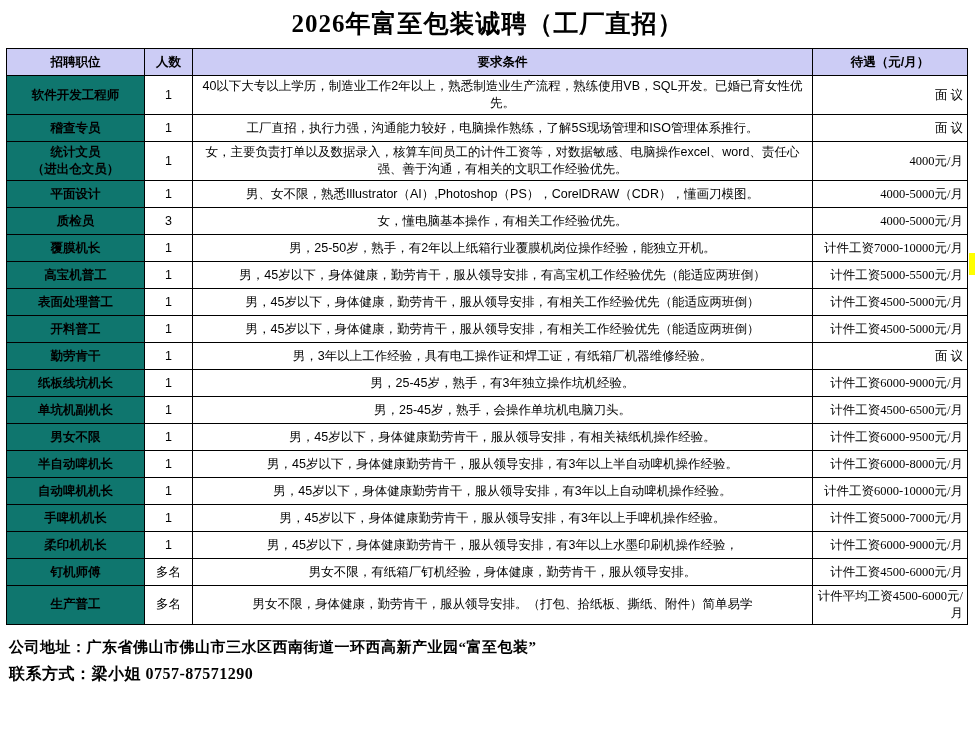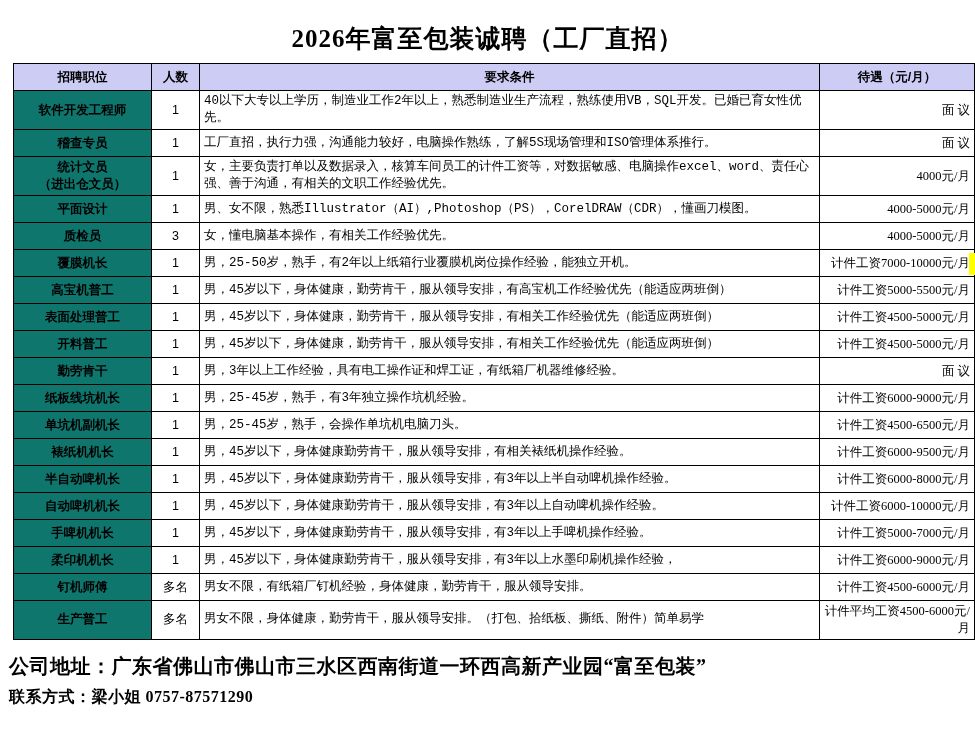--- a/index.html
+++ b/index.html
@@ -19,27 +19,27 @@
     height: 732px;
     position: relative;
     box-sizing: border-box;
     padding: 0;
   }
   .title {
     text-align: center;
     font-size: 25px;
     font-weight: bold;
     letter-spacing: 1px;
-    padding: 22px 0 8px 0;
+    padding: 7px 0 8px 0;
     font-family: "Liberation Serif", "DejaVu Serif", serif;
   }
   table.jobs {
     border-collapse: collapse;
     width: 961px;
-    margin: 0 13px;
+    margin: 0 6px;
     table-layout: fixed;
   }
   table.jobs td, table.jobs th {
     border: 1px solid #000000;
     padding: 2px 4px;
     font-size: 12.5px;
     vertical-align: middle;
     line-height: 1.35;
   }
   thead th {
@@ -59,38 +59,38 @@
     text-align: center;
     font-weight: bold;
     font-size: 14px;
     font-family: "Liberation Serif", "DejaVu Serif", serif;
   }
   td.num {
     text-align: center;
     font-size: 12px;
   }
   td.req {
-    text-align: left;
+    text-align: center;
     font-size: 12px;
-    font-family: Liberation Mono, monospace;
+    font-family: Liberation Sans, sans-serif;
   }
   td.pay {
     text-align: right;
     font-size: 12.5px;
     font-family: "Liberation Serif", "DejaVu Serif", serif;
   }
   tr.tall td { height: 34px; }
   tr.norm td { height: 22px; }
 
   .footer {
     margin: 6px 7px 0 7px;
     font-family: "Liberation Serif", "DejaVu Serif", serif;
   }
   .footer .line {
-    font-size: 20px;
+    font-size: 15px;
     font-weight: bold;
     padding: 3px 0 2px 2px;
     letter-spacing: 0.5px;
   }
   .footer .line2 {
     font-size: 16px;
     font-weight: bold;
     padding: 5px 0 2px 2px;
     letter-spacing: 0.5px;
   }
@@ -193,21 +193,21 @@
           <td class="req">男，25-45岁，熟手，有3年独立操作坑机经验。</td>
           <td class="pay">计件工资6000-9000元/月</td>
         </tr>
         <tr class="norm">
           <td class="pos">单坑机副机长</td>
           <td class="num">1</td>
           <td class="req">男，25-45岁，熟手，会操作单坑机电脑刀头。</td>
           <td class="pay">计件工资4500-6500元/月</td>
         </tr>
         <tr class="norm">
-          <td class="pos">裱纸机机长</td>
+          <td class="pos">男女不限</td>
           <td class="num">1</td>
           <td class="req">男，45岁以下，身体健康勤劳肯干，服从领导安排，有相关裱纸机操作经验。</td>
           <td class="pay">计件工资6000-9500元/月</td>
         </tr>
         <tr class="norm">
           <td class="pos">半自动啤机长</td>
           <td class="num">1</td>
           <td class="req">男，45岁以下，身体健康勤劳肯干，服从领导安排，有3年以上半自动啤机操作经验。</td>
           <td class="pay">计件工资6000-8000元/月</td>
         </tr>

